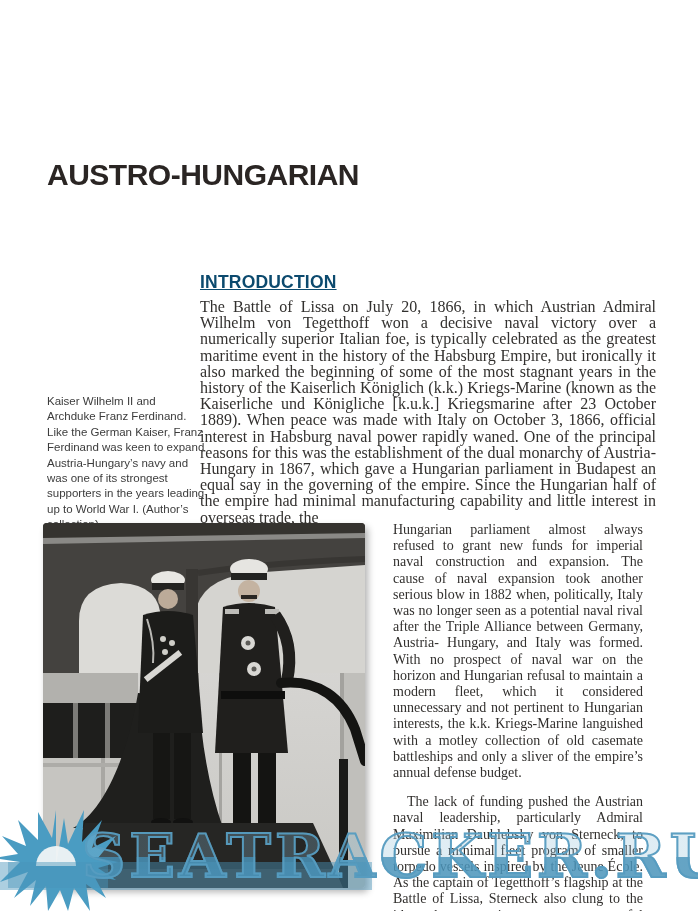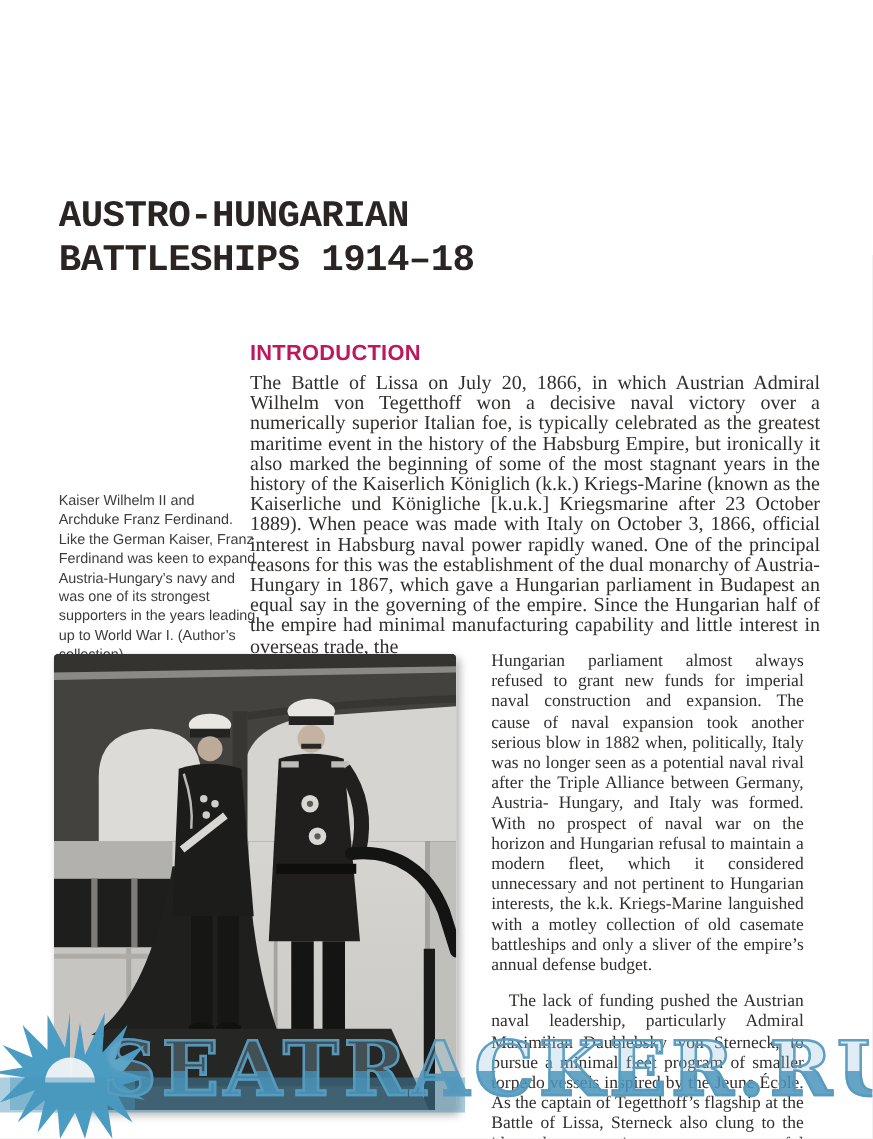--- a/index.html
+++ b/index.html
@@ -6,29 +6,30 @@
   .page{
     position:relative;
     width:698px;height:911px;
     background:#ffffff;
     overflow:hidden;
     font-family:"Liberation Serif", serif;
     color:#32302e;
   }
   .book-title{
     position:absolute;left:47px;top:157px;
-    font-family:Liberation Mono, monospace;
+    font-family:Liberation Sans, sans-serif;
     font-weight:bold;font-size:30px;line-height:35px;
     letter-spacing:-0.5px;color:#2a2523;
   }
   .section-heading{
     position:absolute;left:200px;top:272px;
     font-family:"Liberation Sans", sans-serif;
-    font-weight:bold;font-size:17.5px;color:#be185d;
+    font-weight:bold;font-size:17.5px;color:#0c4a6e;
     letter-spacing:0.2px;
+    text-decoration:underline;
   }
   .para-wide{
     position:absolute;left:200px;top:299px;width:456px;
     font-size:16px;line-height:16.2px;text-align:justify;
   }
   .para-narrow-wrap{
     position:absolute;left:380px;top:509px;width:276px;
     font-size:14px;line-height:16.2px;text-align:justify;
   }
   .para-narrow-wrap p{margin:13px;}
@@ -67,21 +68,20 @@
     -webkit-text-stroke:2px rgba(86,156,192,0.95);
   }
 </style>
 </head>
 <body>
 
 <div class="page">
 
   <div class="book-title">
     <div>AUSTRO-HUNGARIAN</div>
-    <div>BATTLESHIPS 1914–18</div>
   </div>
 
   <div class="section-heading">INTRODUCTION</div>
 
   <div class="para-wide">The Battle of Lissa on July 20, 1866, in which Austrian Admiral Wilhelm von Tegetthoff won a decisive naval victory over a numerically superior Italian foe, is typically celebrated as the greatest maritime event in the history of the Habsburg Empire, but ironically it also marked the beginning of some of the most stagnant years in the history of the Kaiserlich Königlich (k.k.) Kriegs-Marine (known as the Kaiserliche und Königliche [k.u.k.] Kriegsmarine after 23 October 1889). When peace was made with Italy on October 3, 1866, official interest in Habsburg naval power rapidly waned. One of the principal reasons for this was the establishment of the dual monarchy of Austria-Hungary in 1867, which gave a Hungarian parliament in Budapest an equal say in the governing of the empire. Since the Hungarian half of the empire had minimal manufacturing capability and little interest in overseas trade, the</div>
 
   <div class="para-narrow-wrap">
     <p>Hungarian parliament almost always refused to grant new funds for imperial naval construction and expansion. The cause of naval expansion took another serious blow in 1882 when, politically, Italy was no longer seen as a potential naval rival after the Triple Alliance between Germany, Austria- Hungary, and Italy was formed. With no prospect of naval war on the horizon and Hungarian refusal to maintain a modern fleet, which it considered unnecessary and not pertinent to Hungarian interests, the k.k. Kriegs-Marine languished with a motley collection of old casemate battleships and only a sliver of the empire’s annual defense budget.</p>
     <p class="indent">The lack of funding pushed the Austrian naval leadership, particularly Admiral Maximilian Daublebsky von Sterneck, to pursue a minimal fleet program of smaller torpedo vessels inspired by the Jeune École. As the captain of Tegetthoff’s flagship at the Battle of Lissa, Sterneck also clung to the idea that ramming a more powerful opponent was</p>
   </div>

